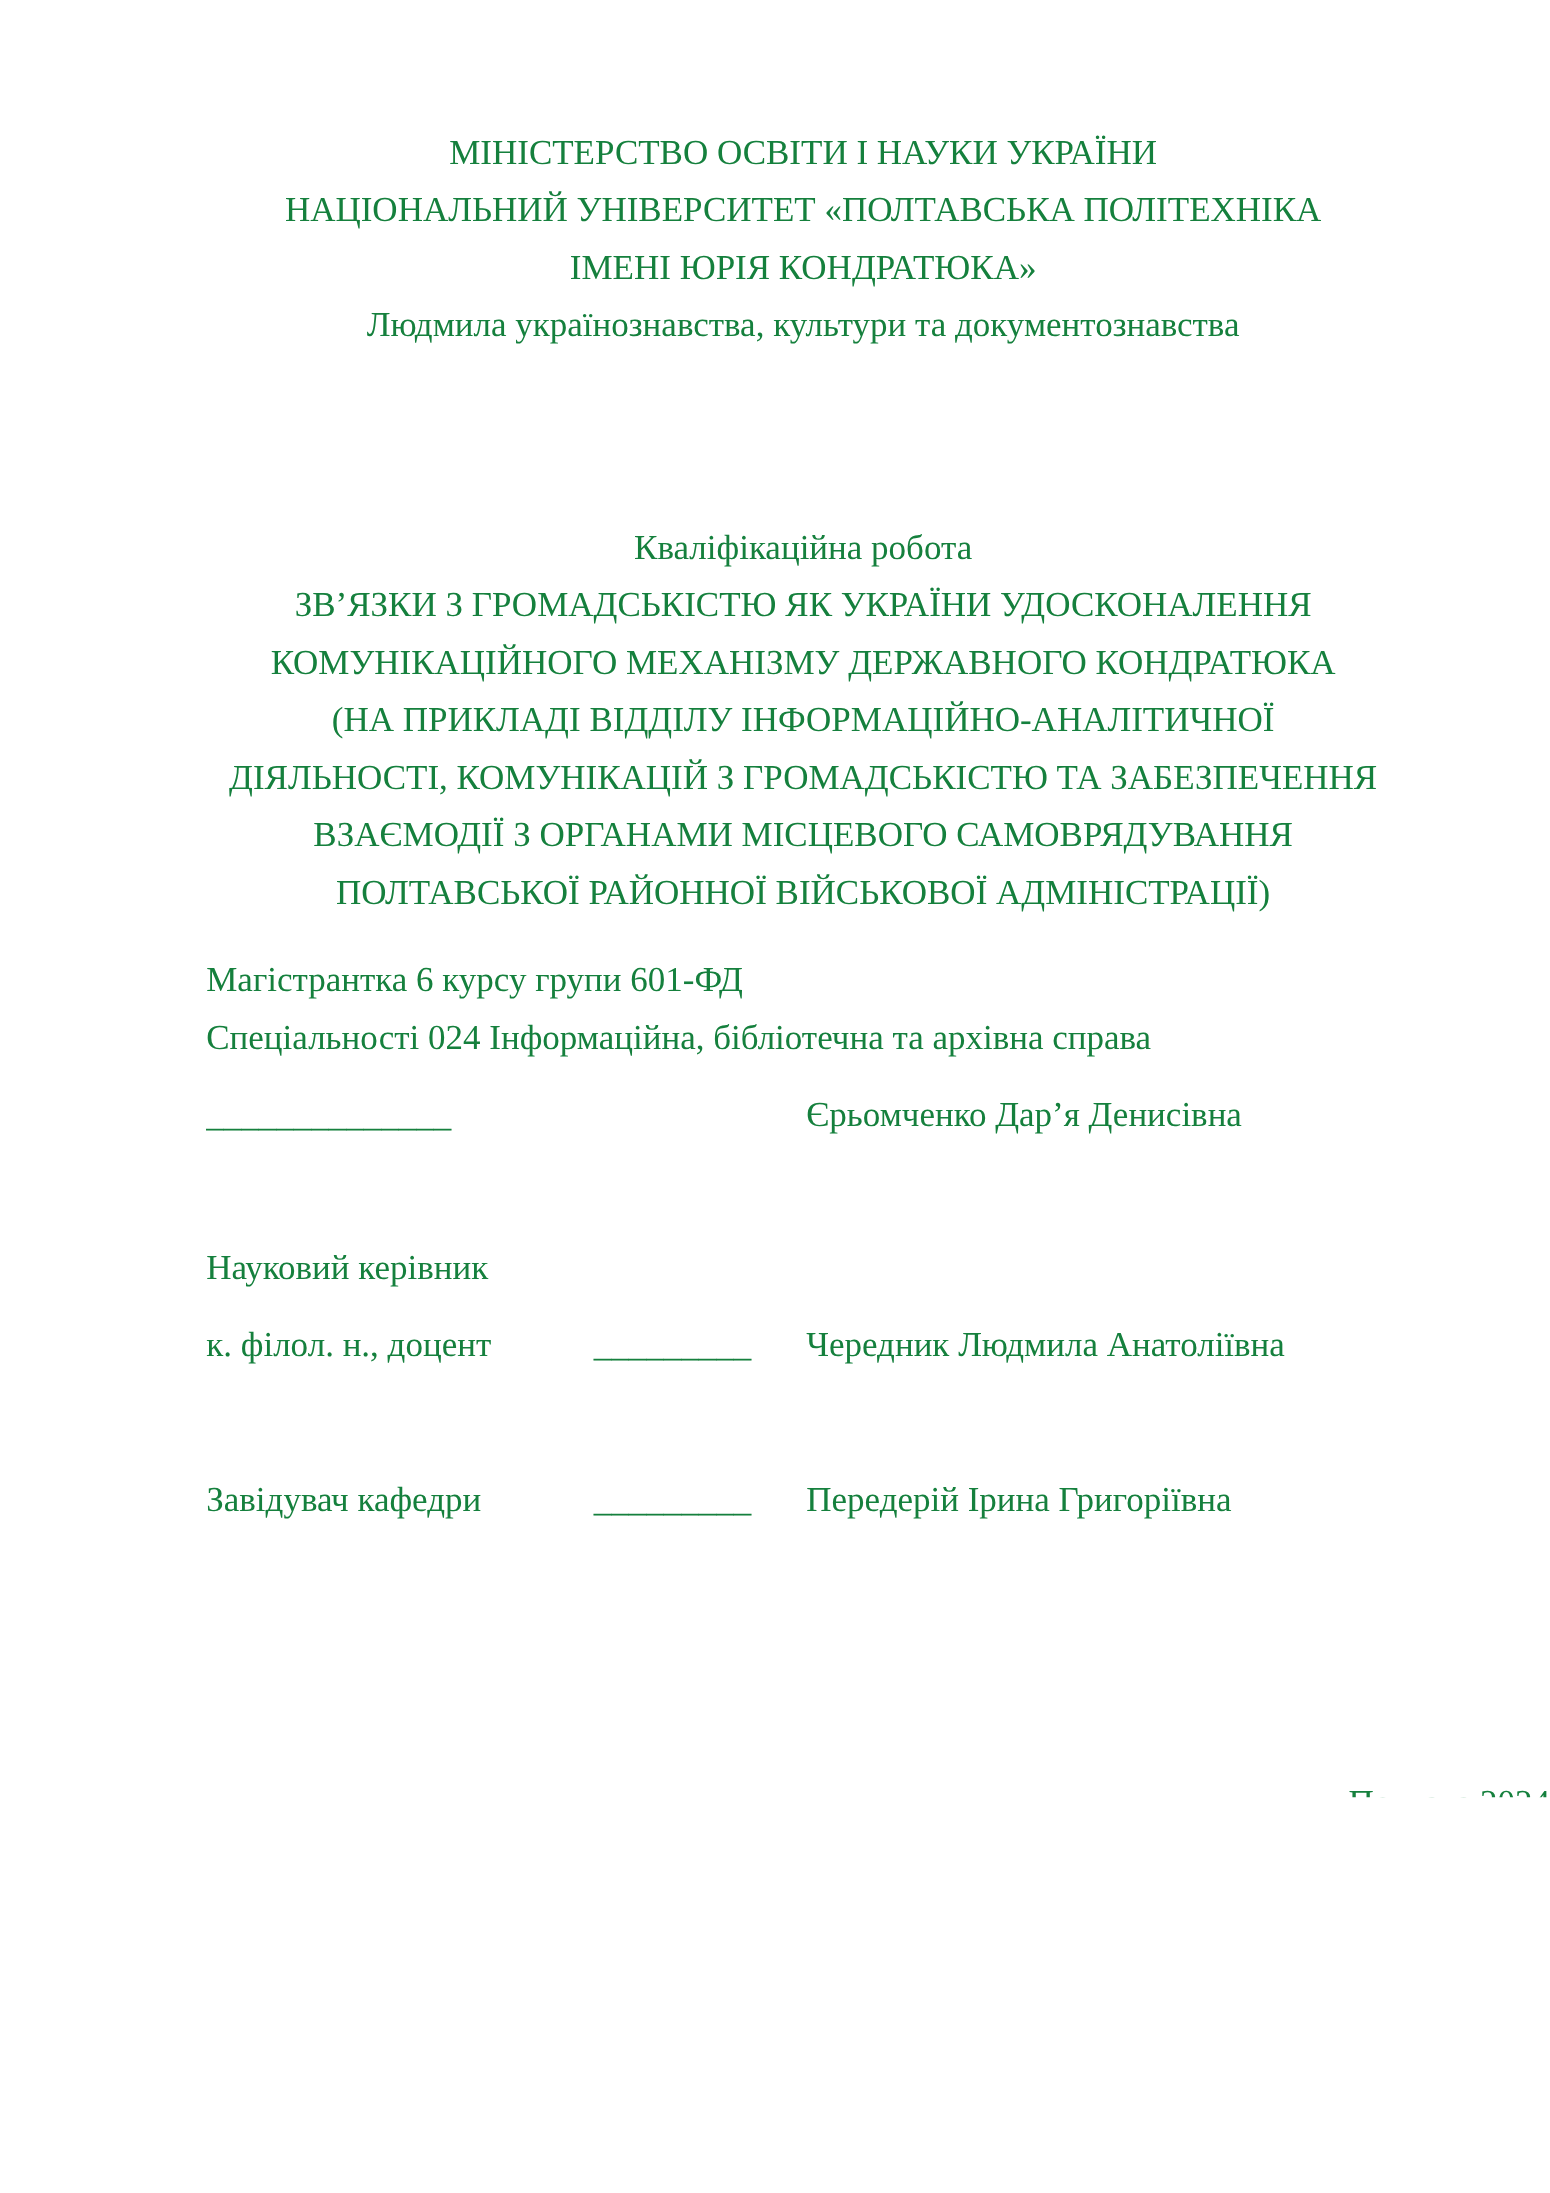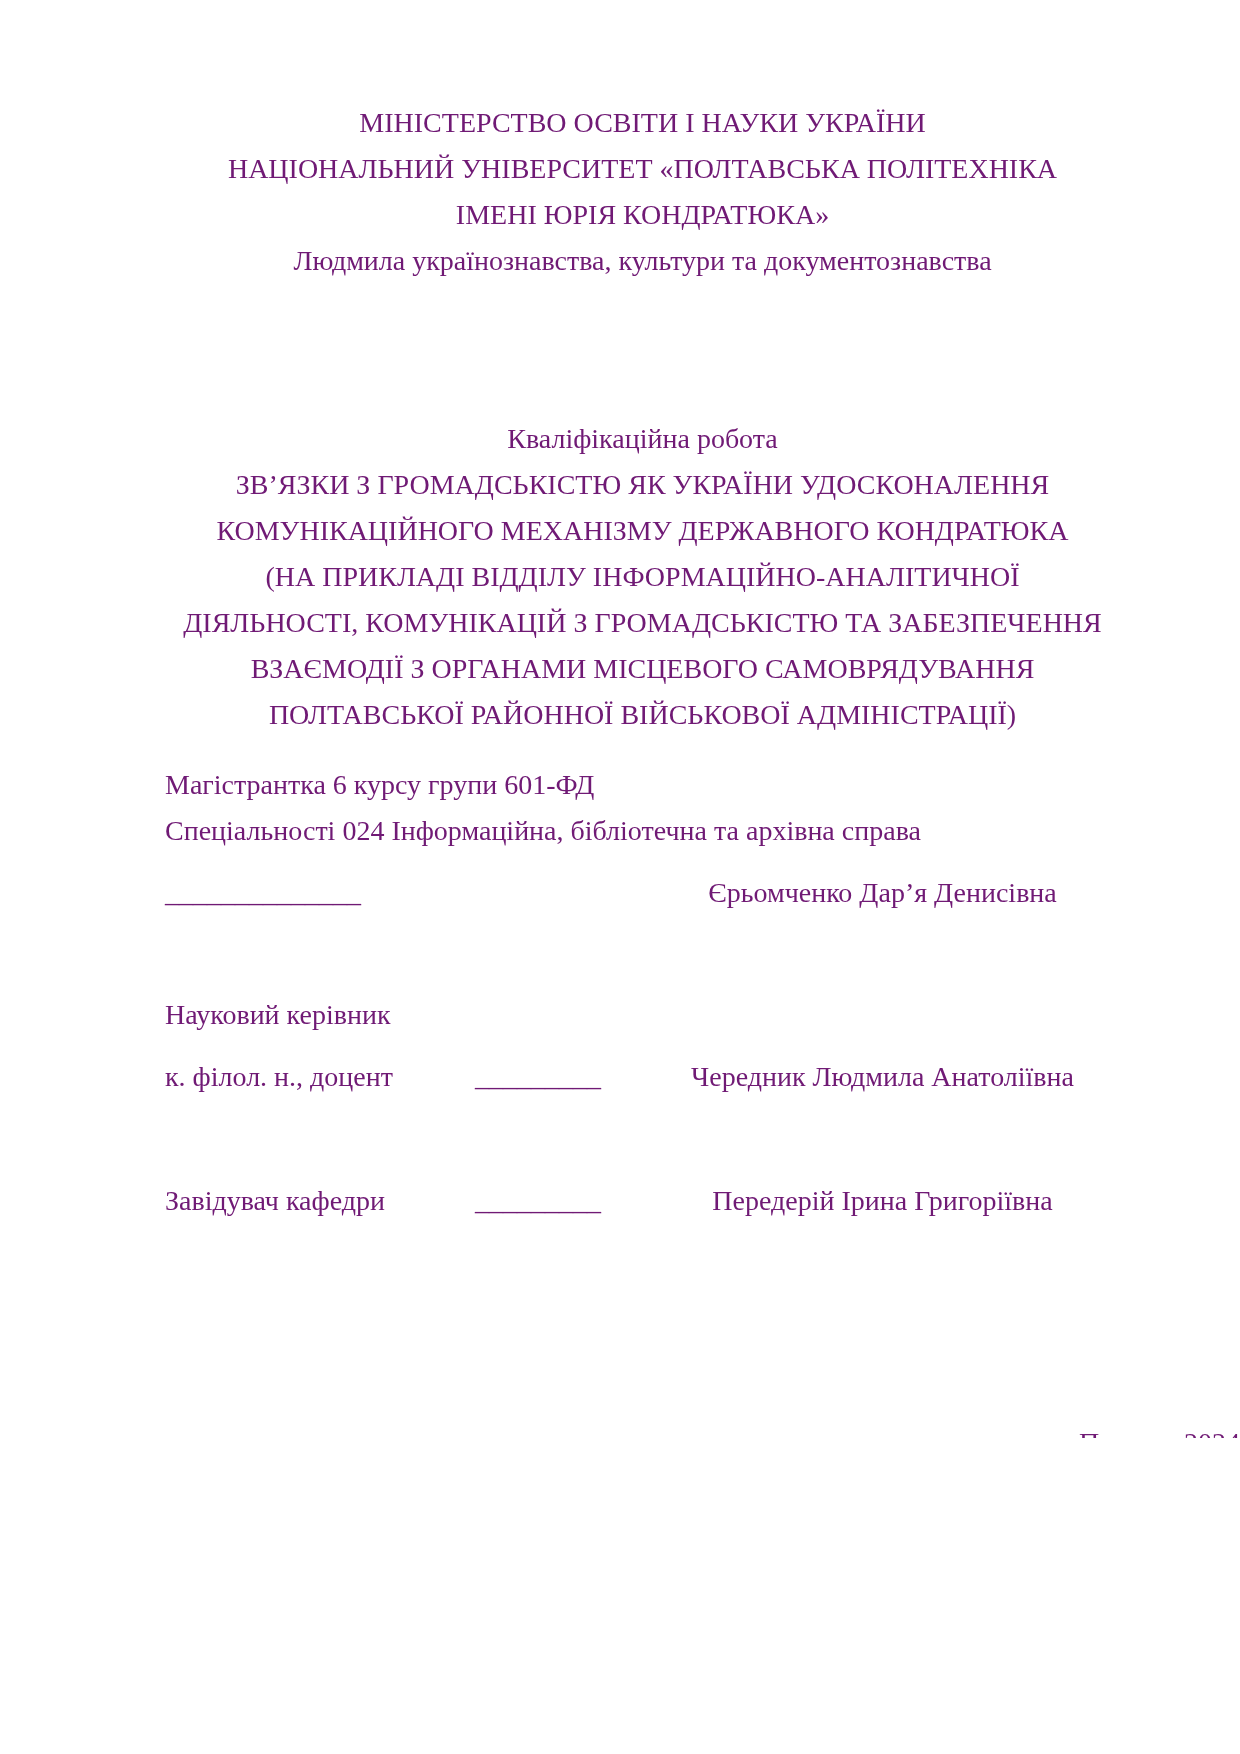--- a/index.html
+++ b/index.html
@@ -4,37 +4,37 @@
 <style>
   * { margin: 0; padding: 0; box-sizing: border-box; }
   html, body { background: #ffffff; }
   .page {
     position: relative;
     width: 1240px;
     height: 1438px;
     margin: 0 auto;
     background: #ffffff;
     font-family: "Liberation Serif", "DejaVu Serif", serif;
-    color: #701a75;
+    color: #15803d;
     font-size: 28px;
     line-height: 46px;
     padding: 100px 120px 0 165px;
     overflow: hidden;
   }
   .header-block { text-align: center; }
   .title-block { margin-top: 132px; text-align: center; }
   .student-block { margin-top: 24px; }
   .para { }
   .sig-row {
     display: grid;
     grid-template-columns: 310px 170px 1fr;
     align-items: baseline;
     margin-top: 16px;
   }
-  .sig-row .name { white-space: nowrap; text-align: center; }
+  .sig-row .name { white-space: nowrap; }
   .supervisor-heading { margin-top: 76px; }
   .head-row { margin-top: 78px; }
   .footer-line {
     position: absolute;
     left: 0;
     right: 0;
     top: 1420px;
     text-align: right;
   }
 </style>

